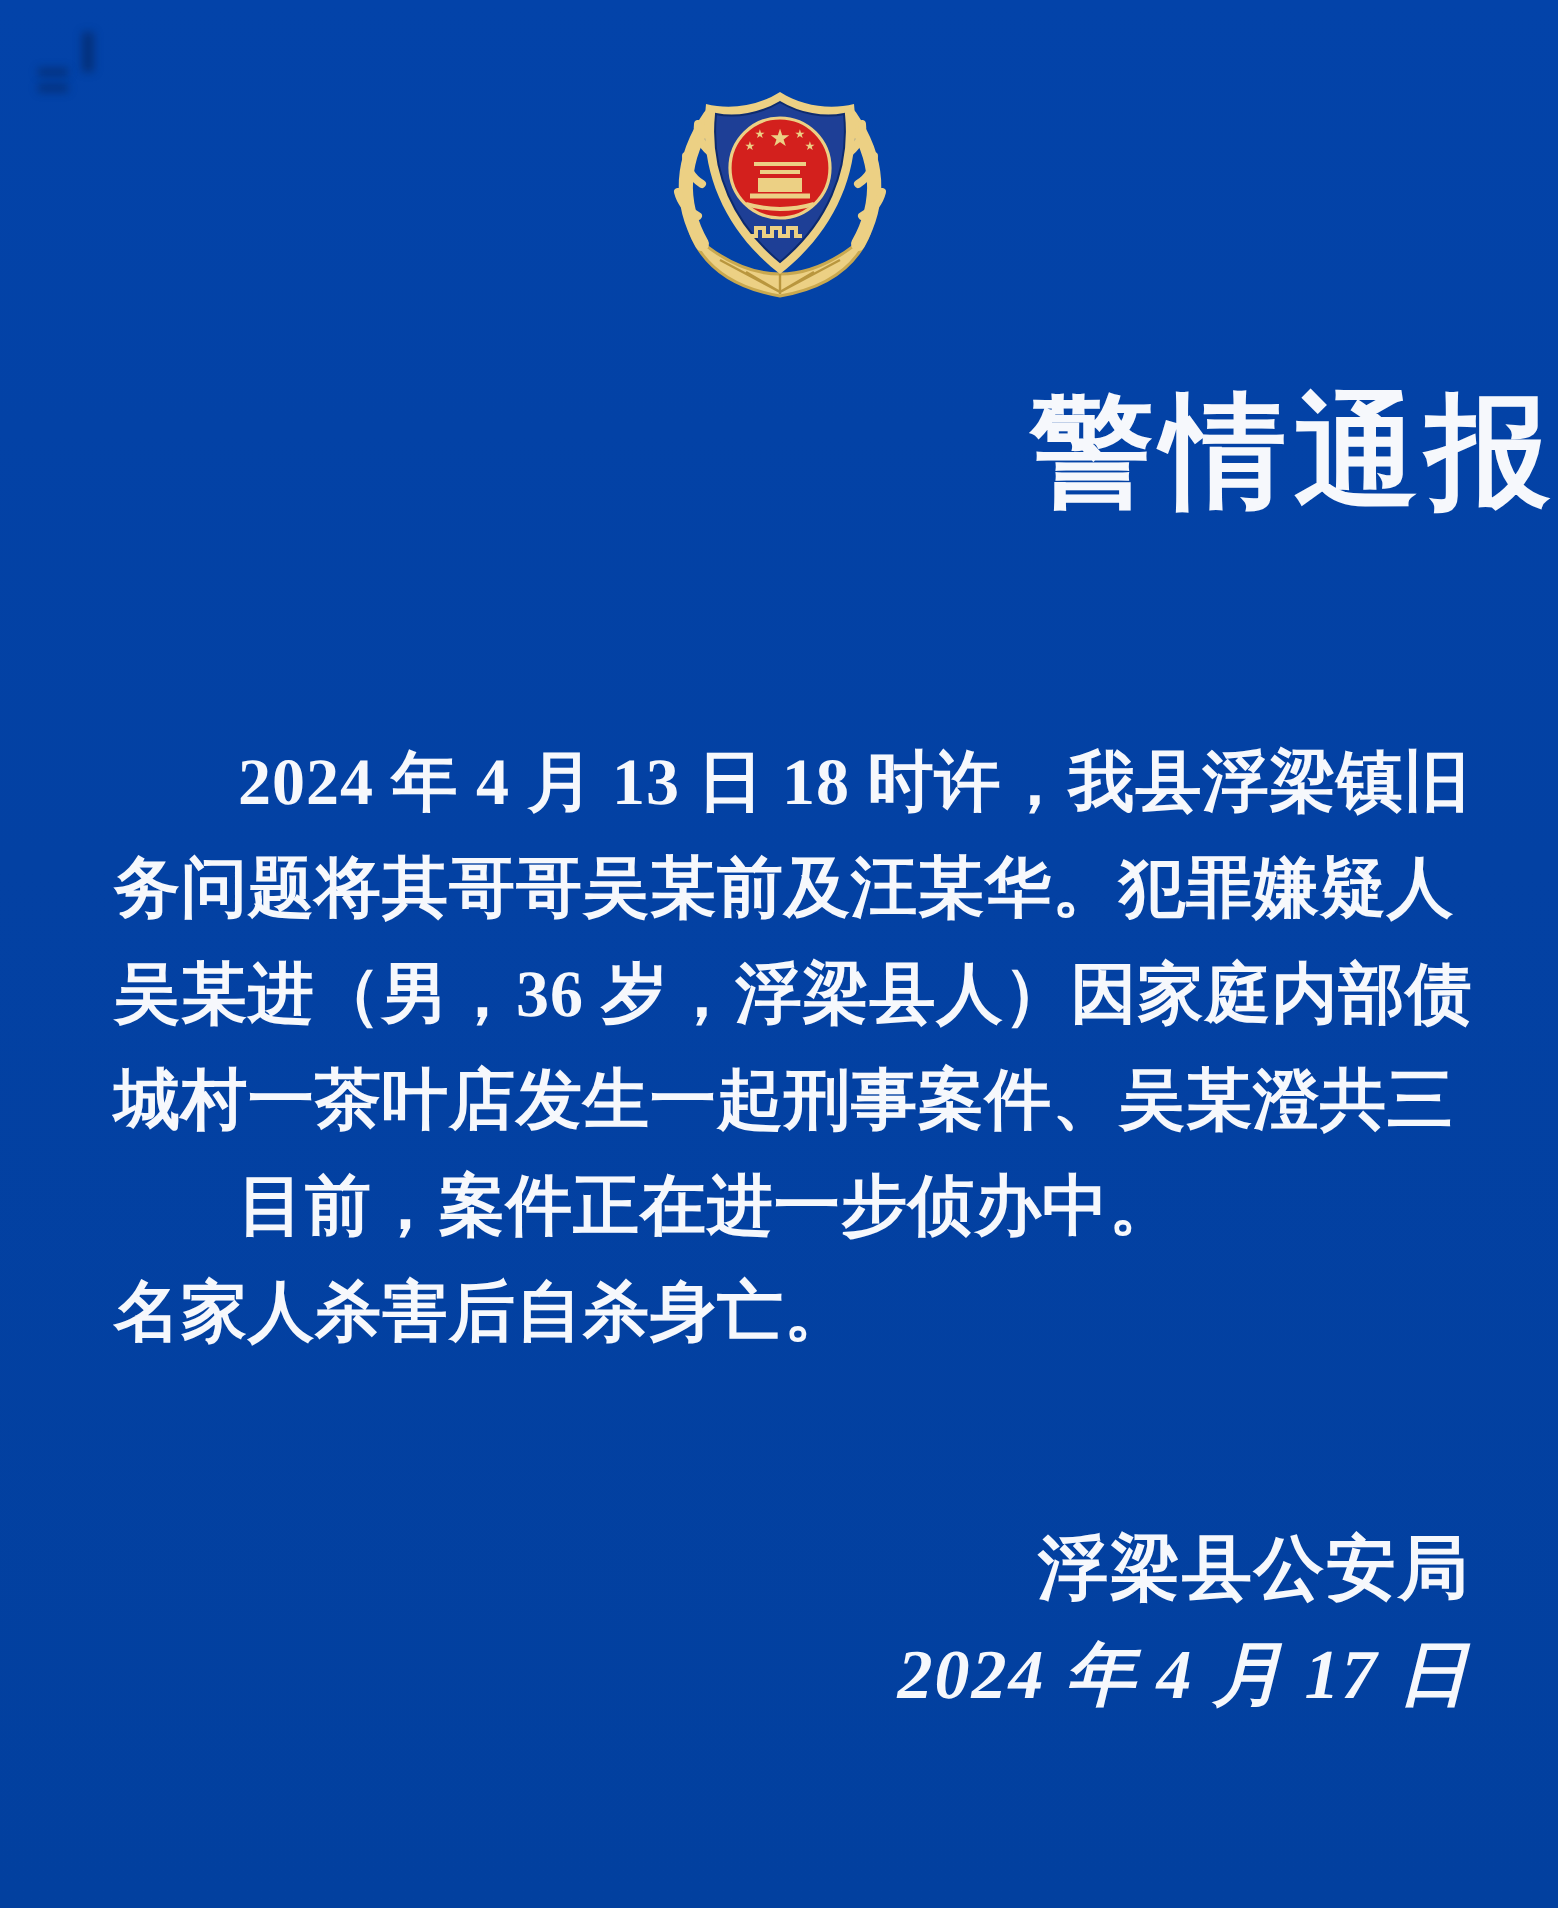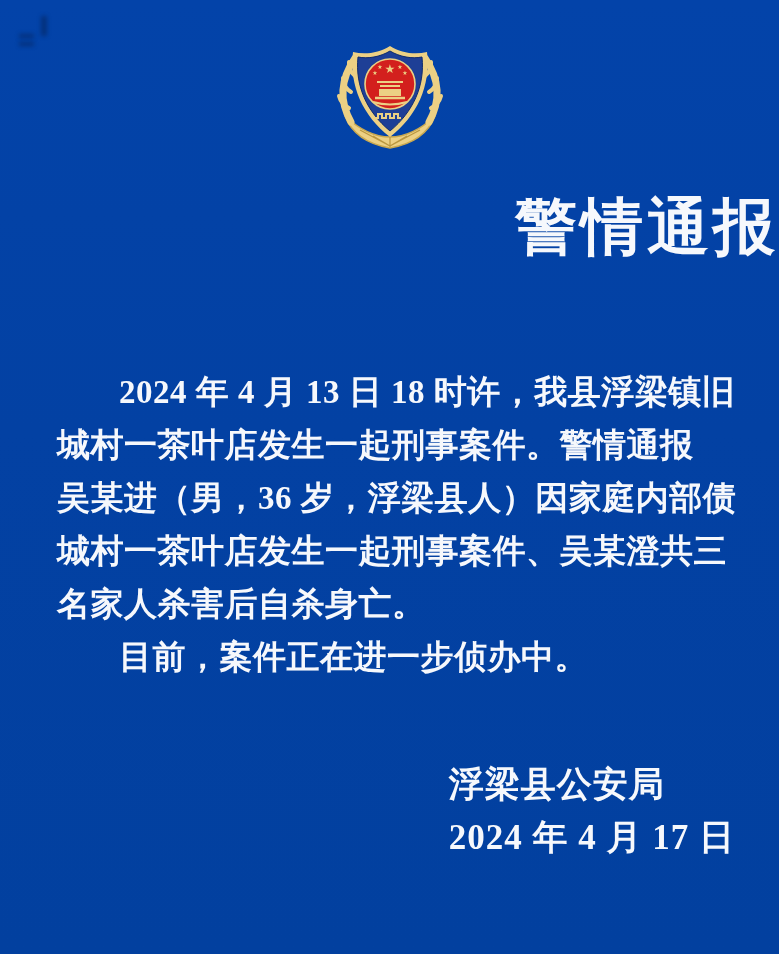--- a/index.html
+++ b/index.html
@@ -38,26 +38,26 @@
     letter-spacing:.5px;
   }
   .line{
     white-space:nowrap;
     line-height:53px;
     height:53px;
   }
   .line.indent{padding-left:62px;}
   .signature{
     position:absolute;right:44px;top:760px;
-    text-align:left;
+    text-align:right;
     font-size:35px;font-weight:700;
     letter-spacing:1px;
   }
   .signature .agency{line-height:50px;}
-  .signature .date{line-height:50px;margin-top:3px;}
+  .signature .date{line-height:50px;margin-top:3px;font-style:italic;}
 </style>
 </head>
 <body>
 
 <div class="notice">
 
   <div class="artifact v"></div>
   <div class="artifact h1"></div>
   <div class="artifact h2"></div>
 
@@ -89,25 +89,25 @@
       <path d="M48,60 Q65,65 82,60" stroke="#ecd084" stroke-width="2" fill="none"></path>
 
       <path d="M50,76 h3 v-4 h4 v4 h4 v-4 h4 v4 h4 v-4 h4 v4 h3" stroke="#ecd084" stroke-width="2" fill="none"></path>
     </svg>
   </div>
 
   <div class="title">警情通报</div>
 
   <div class="body-text">
     <div class="line indent">2024 年 4 月 13 日 18 时许，我县浮梁镇旧</div>
-    <div class="line">城村一茶叶店发生一起刑事案件。警情通报</div>
+    <div class="line">务问题将其哥哥吴某前及汪某华。犯罪嫌疑人</div>
     <div class="line">吴某进（男，36 岁，浮梁县人）因家庭内部债</div>
     <div class="line">城村一茶叶店发生一起刑事案件、吴某澄共三</div>
+    <div class="line indent">目前，案件正在进一步侦办中。</div>
     <div class="line">名家人杀害后自杀身亡。</div>
-    <div class="line indent">目前，案件正在进一步侦办中。</div>
   </div>
 
   <div class="signature">
     <div class="agency">浮梁县公安局</div>
     <div class="date">2024 年 4 月 17 日</div>
   </div>
 
 </div>
 
 </body></html>

